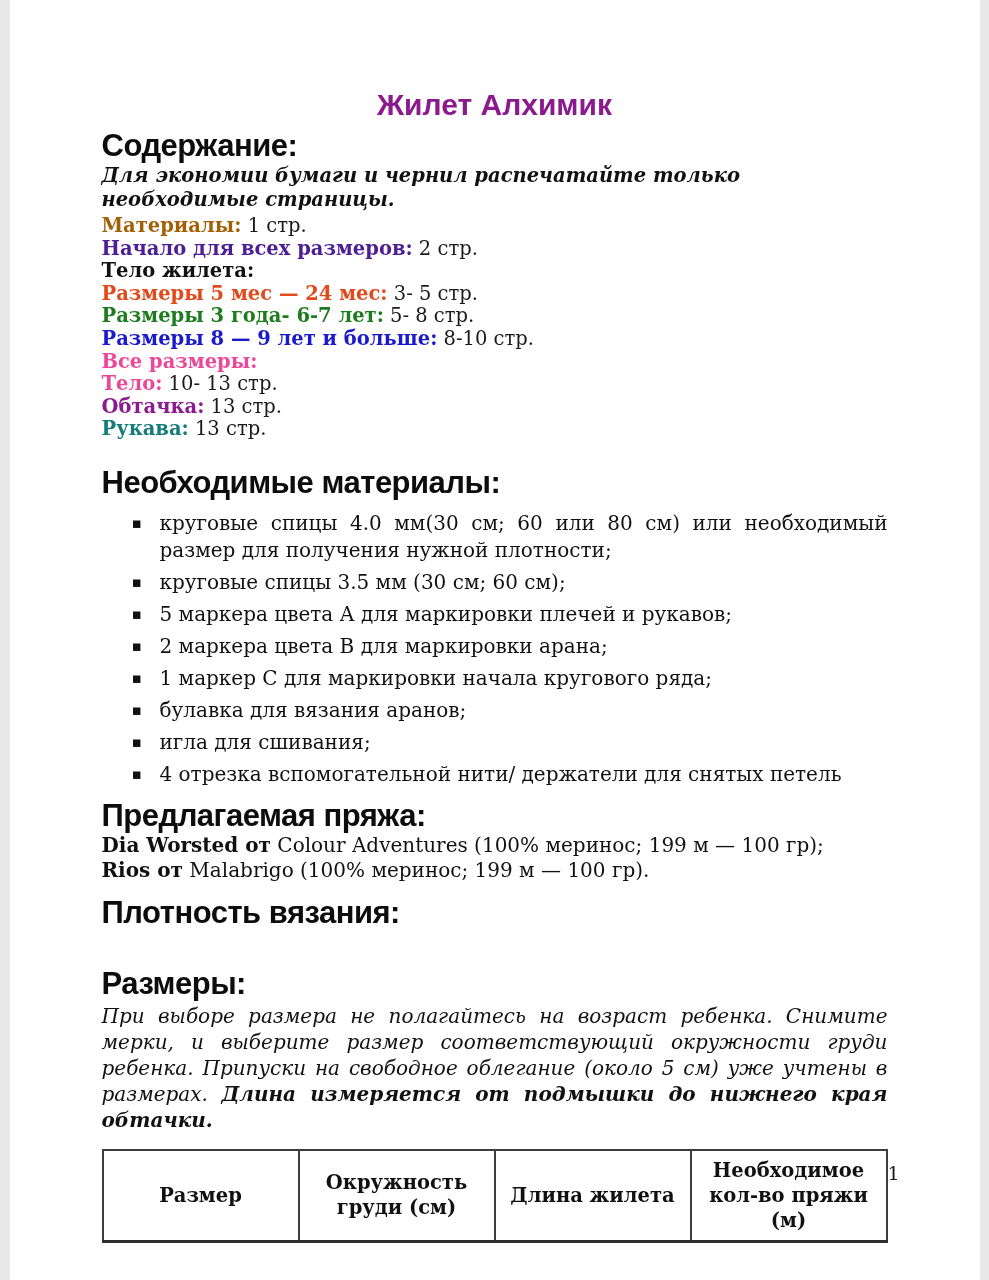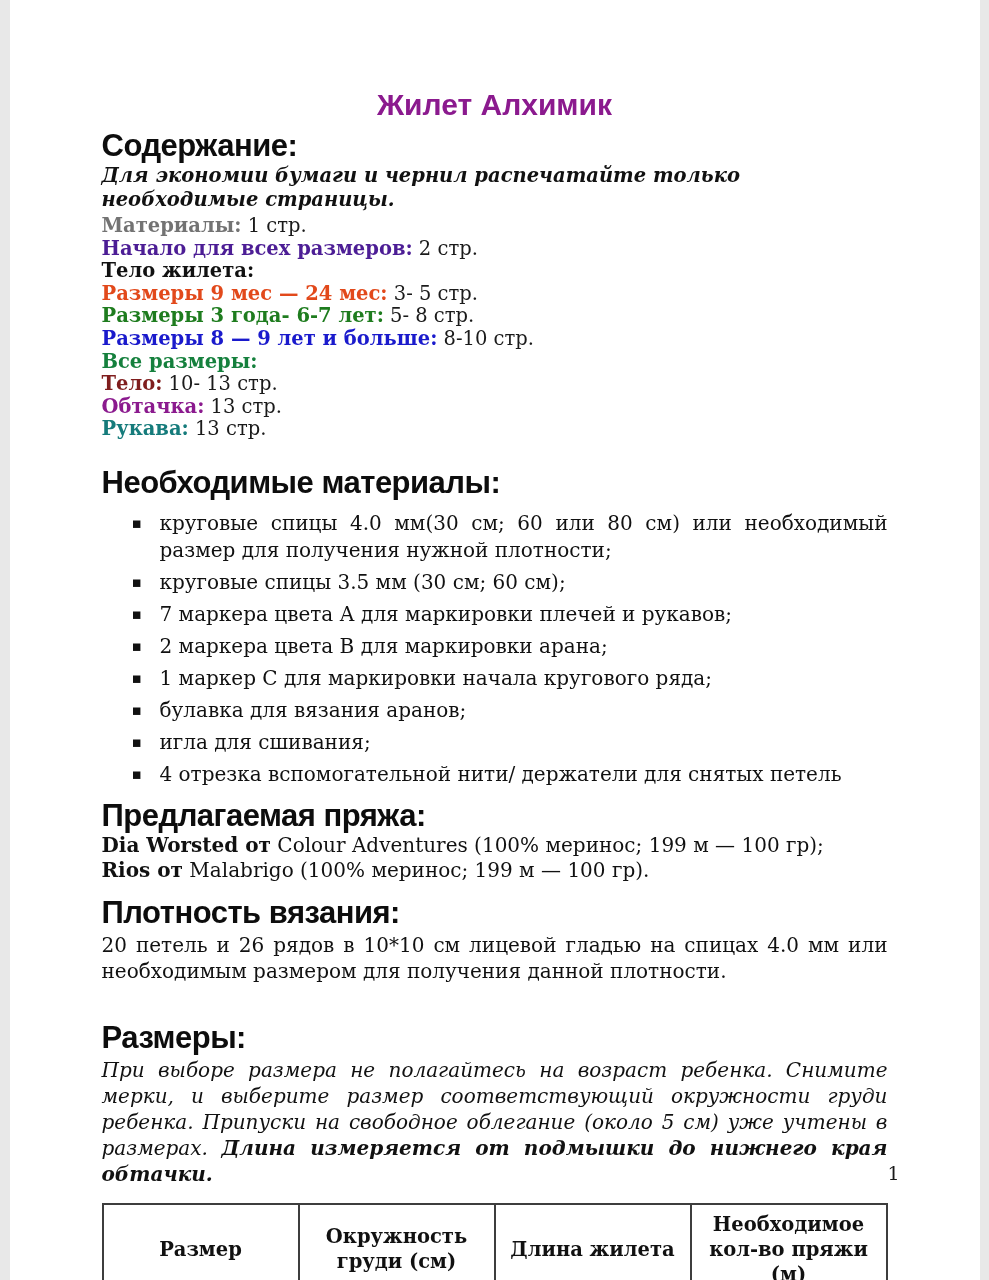--- a/index.html
+++ b/index.html
@@ -125,42 +125,42 @@
 <div class="page">
   <div class="content">
 
     <div class="doc-title" style="color: rgb(139, 26, 142);">Жилет Алхимик</div>
 
     <div class="h1 contents-h">Содержание:</div>
     <div class="note-italic">Для экономии бумаги и чернил распечатайте только необходимые страницы.</div>
 
     <div class="toc">
       <div class="toc-line">
-        <span class="toc-label" style="color: #737373;">Материалы:</span><span class="toc-pages"> 1 стр.</span>
+        <span class="toc-label" style="color: #a16207;">Материалы:</span><span class="toc-pages"> 1 стр.</span>
       </div>
       <div class="toc-line">
         <span class="toc-label" style="color: #4c1d95;">Начало для всех размеров:</span><span class="toc-pages">  2 стр.</span>
       </div>
       <div class="toc-line">
         <span class="toc-label" style="color: rgb(17, 17, 17);">Тело жилета:</span><span class="toc-pages"></span>
       </div>
       <div class="toc-line">
-        <span class="toc-label" style="color: rgb(226, 73, 27);">Размеры 9 мес — 24 мес:</span><span class="toc-pages">  3- 5 стр.</span>
+        <span class="toc-label" style="color: rgb(226, 73, 27);">Размеры 5 мес — 24 мес:</span><span class="toc-pages">  3- 5 стр.</span>
       </div>
       <div class="toc-line">
         <span class="toc-label" style="color: rgb(30, 124, 30);">Размеры 3 года- 6-7 лет:</span><span class="toc-pages">  5- 8  стр.</span>
       </div>
       <div class="toc-line">
         <span class="toc-label" style="color: rgb(26, 26, 204);">Размеры 8 — 9 лет и больше:</span><span class="toc-pages"> 8-10   стр.</span>
       </div>
       <div class="toc-line">
-        <span class="toc-label" style="color: #15803d;">Все размеры:</span><span class="toc-pages"></span>
-      </div>
-      <div class="toc-line">
-        <span class="toc-label" style="color: #7f1d1d;">Тело:</span><span class="toc-pages"> 10- 13 стр.</span>
+        <span class="toc-label" style="color: #ec4899;">Все размеры:</span><span class="toc-pages"></span>
+      </div>
+      <div class="toc-line">
+        <span class="toc-label" style="color: #ec4899;">Тело:</span><span class="toc-pages"> 10- 13 стр.</span>
       </div>
       <div class="toc-line">
         <span class="toc-label" style="color: rgb(139, 26, 142);">Обтачка:</span><span class="toc-pages"> 13 стр.</span>
       </div>
       <div class="toc-line">
         <span class="toc-label" style="color: rgb(21, 123, 123);">Рукава:</span><span class="toc-pages"> 13 стр.</span>
       </div>
     </div>
 
     <div class="h1 materials-h">Необходимые материалы:</div>
@@ -169,21 +169,21 @@
       <div class="bullet-row">
         <span class="bullet-dot">▪</span>
         <span class="bullet-text">круговые спицы 4.0 мм(30 см; 60 или 80 см) или необходимый размер для получения нужной плотности;</span>
       </div>
       <div class="bullet-row">
         <span class="bullet-dot">▪</span>
         <span class="bullet-text">круговые спицы 3.5 мм (30 см; 60 см);</span>
       </div>
       <div class="bullet-row">
         <span class="bullet-dot">▪</span>
-        <span class="bullet-text">7 маркера цвета А для маркировки плечей и рукавов;</span>
+        <span class="bullet-text">5 маркера цвета А для маркировки плечей и рукавов;</span>
       </div>
       <div class="bullet-row">
         <span class="bullet-dot">▪</span>
         <span class="bullet-text">2 маркера цвета В для маркировки арана;</span>
       </div>
       <div class="bullet-row">
         <span class="bullet-dot">▪</span>
         <span class="bullet-text">1 маркер С для маркировки начала кругового ряда;</span>
       </div>
       <div class="bullet-row">
@@ -202,21 +202,20 @@
 
     <div class="h1 yarn-h">Предлагаемая пряжа:</div>
     <div class="yarn-line">
       <span class="b">Dia Worsted от</span><span> Colour Adventures (100% меринос; 199 м — 100 гр);</span>
     </div>
     <div class="yarn-line">
       <span class="b">Rios от</span><span> Malabrigo (100% меринос; 199 м — 100 гр).</span>
     </div>
 
     <div class="h1 gauge-h">Плотность вязания:</div>
-    <div class="body-par">20 петель и 26 рядов в 10*10 см лицевой гладью на спицах 4.0 мм или необходимым размером для получения данной плотности.</div>
 
     <div class="h1 sizes-h">Размеры:</div>
     <div class="sizes-par">
       <span>При выборе размера не полагайтесь на возраст ребенка. Снимите мерки, и выберите размер соответствующий окружности груди  ребенка. Припуски на свободное облегание (около 5 см) уже учтены в размерах.  </span><span class="b">Длина измеряется от подмышки до нижнего края обтачки.</span>
     </div>
 
     <table class="sizes-table">
       <thead>
         <tr>
           <th>Размер</th>

